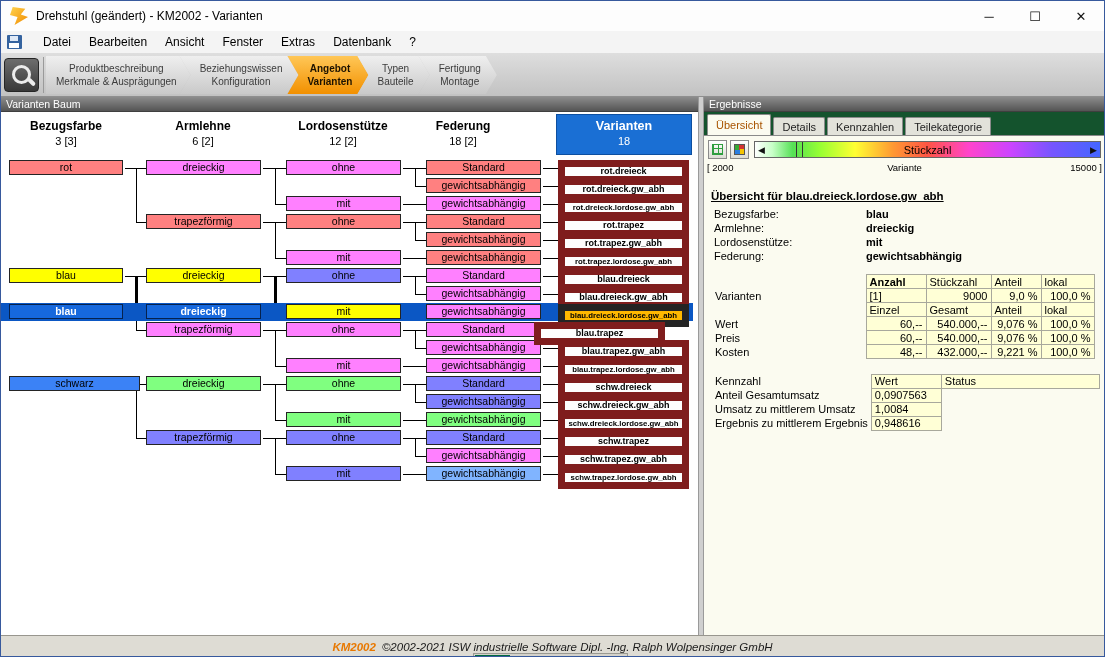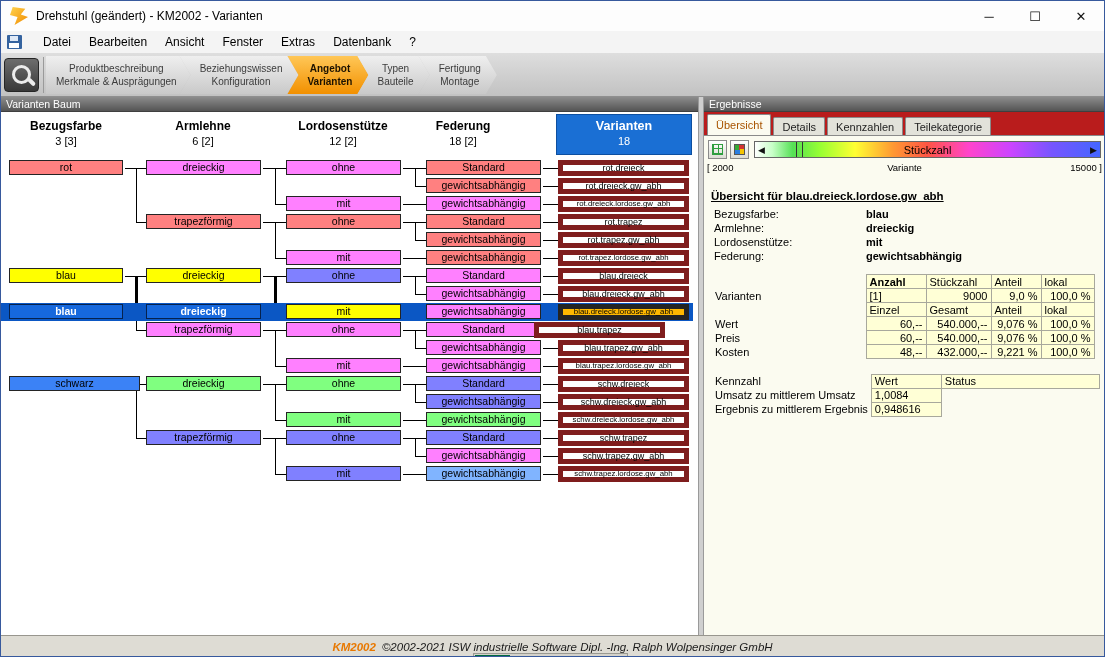--- a/index.html
+++ b/index.html
@@ -50,35 +50,35 @@
   .calc-icon{position:absolute;right:10px;top:57px;width:48px;height:35px;}
   .calc-icon:before{content:"";position:absolute;left:0;bottom:3px;width:20px;height:16px;border:1px solid #7a7a7a;background:
       repeating-linear-gradient(0deg,#909090 0 2px,#d8d8d8 2px 5px),
       repeating-linear-gradient(90deg,#909090 0 2px,transparent 2px 5px);}
   .blue-arrow{position:absolute;right:0;top:1px;width:42px;height:32px;background:linear-gradient(135deg,#a6c9ff,#0d4cc0);clip-path:polygon(0 30%,48% 30%,48% 5%,100% 50%,48% 95%,48% 70%,0 70%);transform:rotate(-6deg);}
 
   
   .panel-titlebar{height:15px;background:linear-gradient(#8c8c8c,#545454);color:#fff;font-size:10.5px;display:flex;align-items:center;padding-left:5px;border-bottom:1px solid #3f3f3f;}
   .left-panel{position:absolute;left:0;top:96px;width:697px;height:538px;background:#fff;overflow:hidden;}
   .splitter{position:absolute;left:697px;top:96px;width:6px;height:538px;background:#cfcfcf;border-left:1px solid #9a9a9a;border-right:1px solid #9a9a9a;}
-  .results-panel{position:absolute;left:703px;top:96px;width:402px;height:538px;background:#b91c1c;overflow:hidden;}
+  .results-panel{position:absolute;left:703px;top:96px;width:402px;height:538px;background:#14532d;overflow:hidden;}
 
   
   .tree-colhead{position:absolute;top:22px;width:140px;text-align:center;}
   .hlabel{font-weight:bold;font-size:12px;}
   .hcount{font-size:11px;margin-top:2px;}
   .variants-header{position:absolute;left:555px;top:17px;width:136px;height:41px;background:#1a6fd4;border:1px solid #0d4fa0;color:#fff;text-align:center;padding-top:4px;}
   .variants-header .hlabel{font-size:12.5px;}
   .tree-canvas{position:absolute;left:0;top:0;width:697px;height:538px;}
   .tlink{position:absolute;background:#000;z-index:1;}
   .tlink.thick{z-index:2;}
   .sel-band{position:absolute;background:#0b57c4;z-index:3;}
   .node{position:absolute;height:15px;border:1px solid #242424;font-size:10.5px;line-height:1;display:flex;align-items:center;justify-content:center;z-index:4;white-space:nowrap;}
   .node.sel{color:#fff;font-weight:bold;border-color:#06224d;}
-  .variant-box{position:absolute;height:16px;border:5px solid #7f1d1d;background:#fdfdfd;font-size:9px;line-height:1;display:flex;align-items:center;justify-content:center;z-index:4;white-space:nowrap;}
+  .variant-box{position:absolute;height:23px;border:7px solid #7f1d1d;background:#fdfdfd;font-size:9px;line-height:1;display:flex;align-items:center;justify-content:center;z-index:4;white-space:nowrap;font-weight:bold;}
   .variant-box.small{font-size:7.8px;}
   .variant-box.selected{background:#ffb800;border-color:#242424;}
 
   
   .rtabs{position:absolute;left:3px;top:17px;height:21px;display:flex;align-items:flex-end;z-index:2;}
   .rtab2{border:1px solid #8a8a8a;border-bottom:none;background:#e2e2da;height:18px;padding:0 8px;font-size:11px;display:flex;align-items:center;border-radius:2px 2px 0 0;margin-right:2px;color:#222;}
   .rtab2.active{background:#fbfbf0;height:21px;color:#a85400;}
   .results-content{position:absolute;left:0;top:38px;right:0;bottom:0;background:#fbfbf0;border-top:1px solid #8a8a8a;}
   .mini-btn{position:absolute;top:4px;width:19px;height:19px;border:1px solid #8a8a8a;background:linear-gradient(#ffffff,#dcdcd4);display:flex;align-items:center;justify-content:center;}
   .grid-glyph{width:11px;height:11px;border:1px solid #2f9e3f;background:
@@ -438,20 +438,25 @@
             </tbody>
           </table>
         <table>
             <tbody>
               <tr>
                 <td class="lbl blank" style="width: 155px;">Kennzahl</td>
                 <td class="val" style="width: 70px;">Wert</td>
                 <td class="val" style="width: 158px;">Status</td>
               </tr>
               <tr>
+                <td class="lbl blank">Anteil Gesamtumsatz</td>
+                <td class="val">0,0907563</td>
+                <td class="blank"></td>
+              </tr>
+              <tr>
                 <td class="lbl blank">Umsatz zu mittlerem Umsatz</td>
                 <td class="val">1,0084</td>
                 <td class="blank"></td>
               </tr>
               <tr>
                 <td class="lbl blank">Ergebnis zu mittlerem Ergebnis</td>
                 <td class="val">0,948616</td>
                 <td class="blank"></td>
               </tr>
             </tbody>

